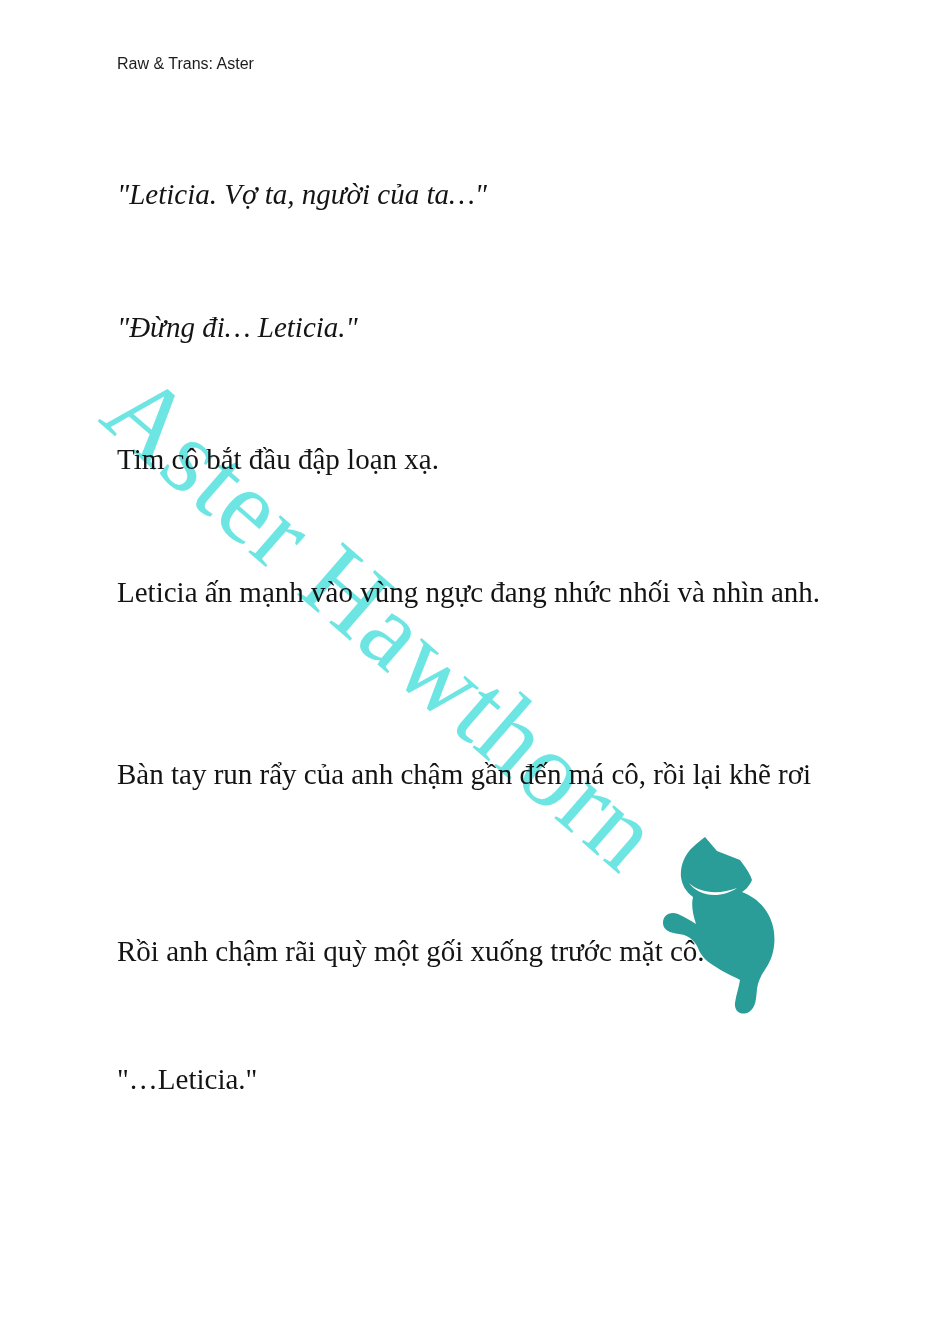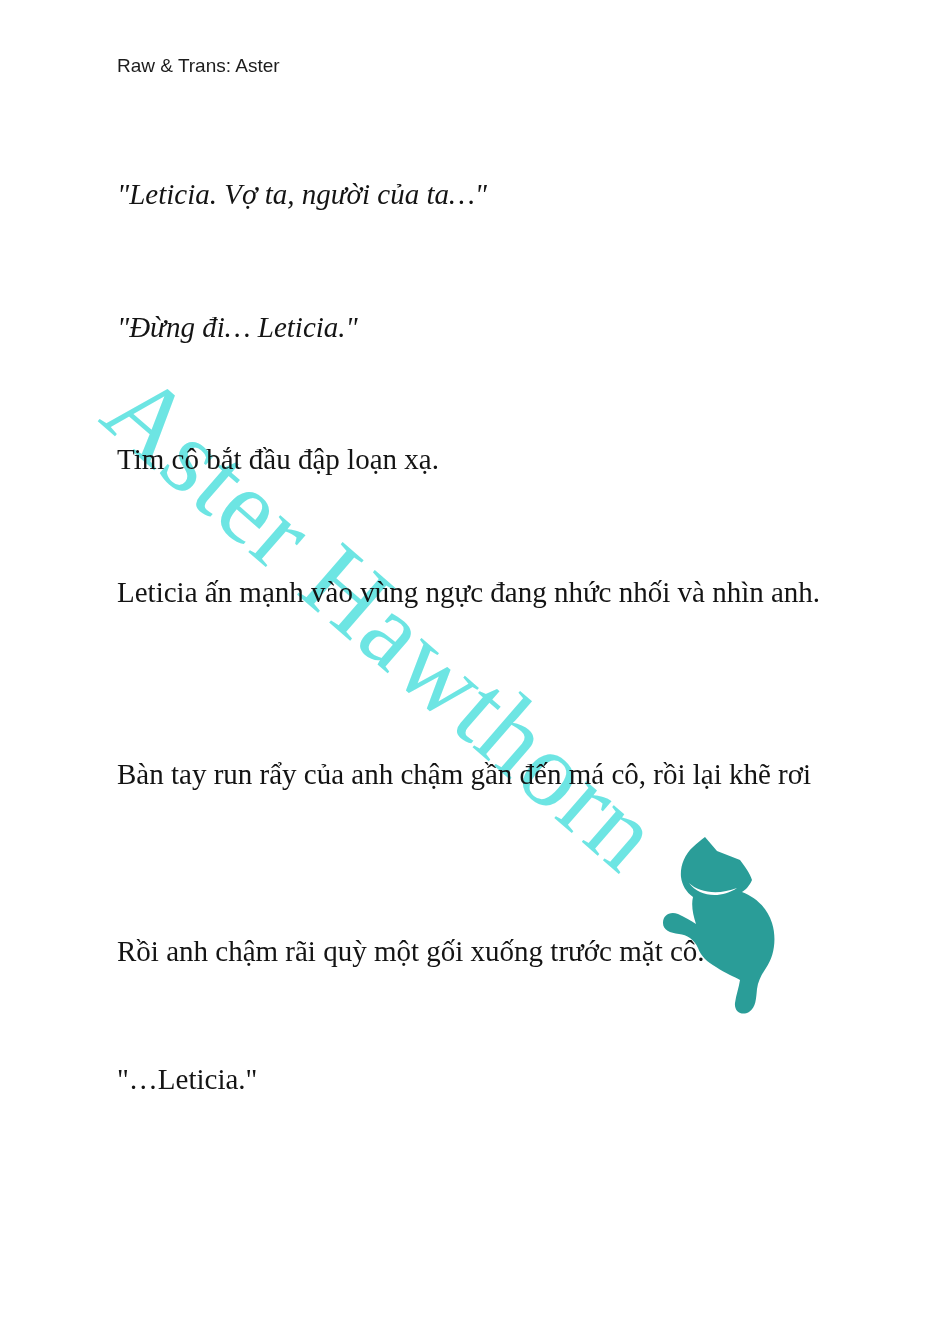--- a/index.html
+++ b/index.html
@@ -26,21 +26,21 @@
     white-space: nowrap;
     letter-spacing: 1px;
     z-index: 1;
     user-select: none;
   }
   .credit {
     position: absolute;
     left: 117px;
     top: 55px;
     font-family: "Liberation Sans", "DejaVu Sans", sans-serif;
-    font-size: 19px;
+    font-size: 16px;
     color: #1c1c1c;
     z-index: 2;
   }
   .para {
     position: absolute;
     left: 117px;
     margin: 0;
     font-size: 29px;
     color: #141414;
     z-index: 2;

